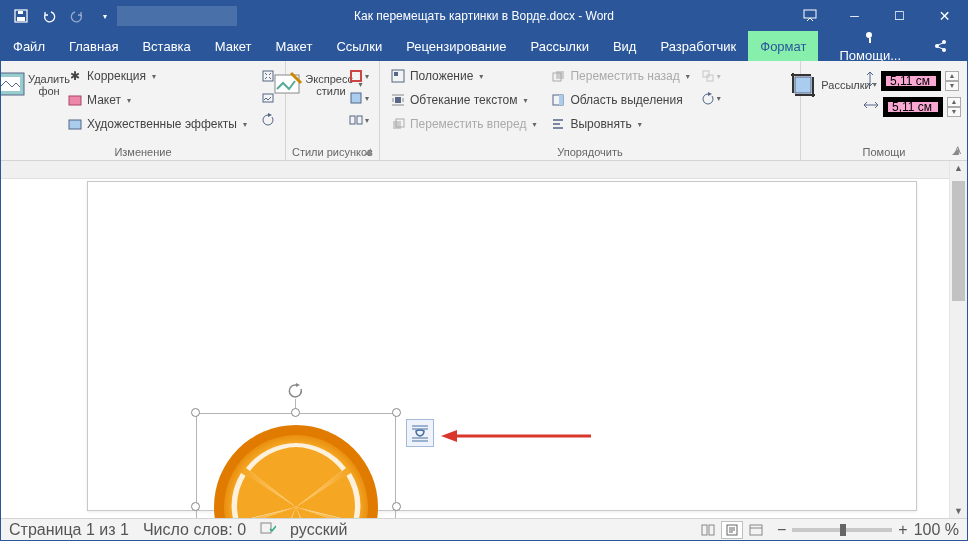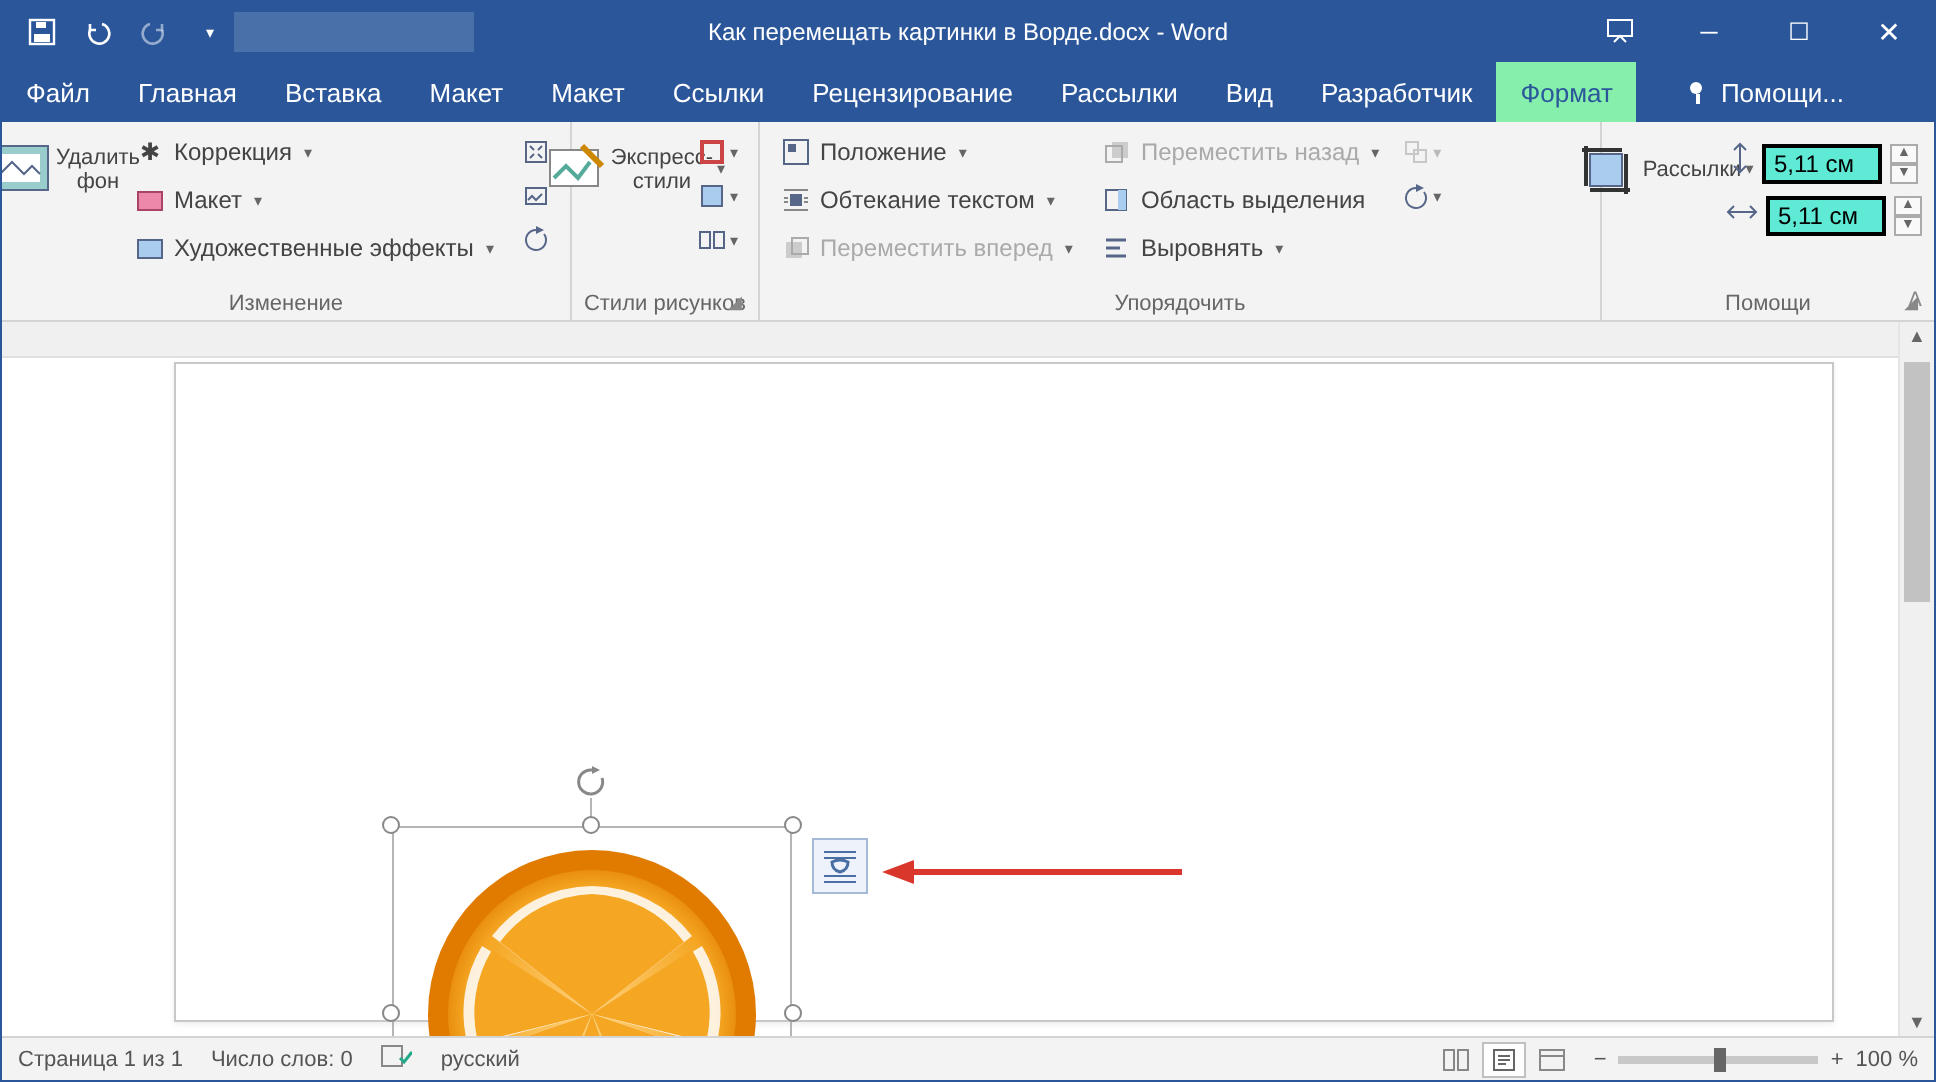--- a/index.html
+++ b/index.html
@@ -9,55 +9,55 @@
 .titlebar .qat span { width: 24px; height: 24px; display: inline-flex; align-items: center; justify-content: center; cursor: pointer; }
 .titlebar .title { position: absolute; left: 50%; transform: translateX(-50%); white-space: nowrap; }
 .titlebar .wincontrols { margin-left: auto; display: flex; }
 .titlebar .wincontrols span { width: 45px; height: 30px; display: inline-flex; align-items: center; justify-content: center; cursor: pointer; font-size: 12px; }
 .titlebar .wincontrols span:last-child { font-size: 14px; }
 .titlebar .userbox { width: 120px; height: 20px; background: rgba(255,255,255,0.15); margin-right: 10px; }
 .tabstrip { height: 30px; background: #2b579a; color: #fff; display: flex; align-items: stretch; font-size: 13px; }
 .tabstrip .tab { padding: 0 12px; display: inline-flex; align-items: center; cursor: pointer; }
 .tabstrip .tab.active { background: #86efac; color: #2b579a; }
 .tabstrip .helper { margin-left: auto; display: flex; align-items: center; gap: 8px; padding-right: 8px; }
-.tabstrip .helper > span { display: inline-flex; align-items: center; gap: 4px; padding: 0 24px; cursor: pointer; }
+.tabstrip .helper > span { display: inline-flex; align-items: center; gap: 4px; padding: 0 12px; cursor: pointer; flex-direction: column; }
 .ribbon { height: 100px; background: #f3f3f3; border-bottom: 1px solid #d4d4d4; display: flex; position: relative; }
 .group { border-right: 1px solid #d4d4d4; display: flex; flex-direction: column; padding: 4px 6px 2px; }
 .group-body { flex: 1; display: flex; align-items: flex-start; gap: 6px; }
 .group-label { text-align: center; font-size: 11px; color: #666; padding: 2px 0 0; position: relative; }
 .group-label .launcher { position: absolute; right: 2px; top: 2px; font-size: 9px; color: #888; cursor: pointer; }
 .bigbtn { display: flex; flex-direction: row; align-items: center; justify-content: center; width: 50px; gap: 2px; font-size: 11px; color: #444; cursor: pointer; text-align: center; line-height: 1.1; padding-top: 4px; }
 .bigbtn .ico { width: 32px; height: 32px; display: flex; align-items: center; justify-content: center; }
 .col { display: flex; flex-direction: column; gap: 2px; }
 .smallbtn { display: flex; align-items: center; gap: 4px; font-size: 12px; color: #444; height: 22px; padding: 0 4px; cursor: pointer; white-space: nowrap; }
 .smallbtn.disabled { color: #aaa; }
 .smallbtn .ico { width: 16px; height: 16px; display: inline-flex; align-items: center; justify-content: center; }
 .dd::after { content: "▾"; font-size: 8px; color: #666; margin-left: 2px; }
 .sizebox { display: flex; align-items: center; gap: 4px; }
-.sizebox input { width: 60px; height: 20px; border: 2px solid #000000; font-size: 12px; padding: 0 4px; background:#5eead4; }
+.sizebox input { width: 60px; height: 20px; border: 5px solid #000000; font-size: 12px; padding: 0 4px; background:#f9a8d4; }
 .sizebox .spin { width: 14px; display: flex; flex-direction: column; }
 .sizebox .spin span { height: 10px; border: 1px solid #ababab; font-size: 7px; text-align: center; line-height: 8px; color:#666; cursor:pointer; background:#f9f9f9;}
 .ribbon-collapse { position: absolute; right: 6px; bottom: 4px; font-size: 10px; color: #888; cursor: pointer; }
 .workspace { position: absolute; top: 160px; left: 0; right: 0; bottom: 22px; background: #fff; overflow: hidden; }
 .workspace .ruler-shade { position:absolute; top:0; left:0; right:18px; height:18px; background:#f0f0f0; border-bottom:1px solid #e0e0e0;}
 .workspace .vscroll { position: absolute; right: 0; top: 0; bottom: 0; width: 18px; background: #f0f0f0; border-left:1px solid #e5e5e5; }
 .workspace .vscroll .thumb { position:absolute; left:2px; right:2px; top:20px; height:120px; background:#c2c2c2; }
 .workspace .vscroll .arr { position:absolute; left:0; right:0; text-align:center; font-size:9px; color:#666; cursor:pointer;}
 .page { position: absolute; left: 86px; top: 20px; width: 830px; height: 330px; background: #fff; border: 1px solid #c8c8c8; box-shadow: 0 1px 3px rgba(0,0,0,0.08); }
 .selbox { position: absolute; left: 195px; top: 252px; width: 200px; height: 188px; }
 .selbox .frame { position:absolute; inset:0; border:1px solid #b5b5b5; }
 .handle { position: absolute; width: 9px; height: 9px; background: #fff; border: 1px solid #888; border-radius: 50%; }
 .h-nw{left:-5px;top:-5px} .h-n{left:50%;top:-5px;margin-left:-5px} .h-ne{right:-5px;top:-5px}
 .h-w{left:-5px;top:50%;margin-top:-5px} .h-e{right:-5px;top:50%;margin-top:-5px}
 .rot { position:absolute; left:50%; top:-30px; margin-left:-8px; color:#888; cursor:pointer;}
 .rot::before{content:"";position:absolute;left:7px;top:16px;width:1px;height:12px;background:#b5b5b5;}
 .layoutbtn { position:absolute; left:405px; top:258px; width:28px; height:28px; border:1px solid #a5b9d8; background:#eef3fb; cursor:pointer; display:flex; align-items:center; justify-content:center;}
 .arrow { position:absolute; left:440px; top:268px; }
 .arrow svg{display:block;}
-.statusbar { position: absolute; left: 0; right: 0; bottom: 0; height: 22px; background: #f3f3f3; border-top: 1px solid #d4d4d4; display: flex; align-items: center; font-size: 11px; color: #555; padding: 0 8px; gap: 14px; }
+.statusbar { position: absolute; left: 0; right: 0; bottom: 0; height: 22px; background: #f3f3f3; border-top: 1px solid #d4d4d4; display: flex; align-items: center; font-size: 16px; color: #555; padding: 0 8px; gap: 14px; }
 .statusbar .right { margin-left: auto; display: flex; align-items: center; gap: 10px; }
 .viewbtns { display:flex; gap:2px;}
 .viewbtns span { width:22px; height:18px; border:1px solid transparent; display:inline-flex; align-items:center; justify-content:center; cursor:pointer; color:#666;}
 .viewbtns span.active{border-color:#c0c0c0; background:#fff;}
 .zoom { display:flex; align-items:center; gap:6px;}
 .zoom .track{width:100px;height:4px;background:#c8c8c8;position:relative;}
 .zoom .track .thm{position:absolute;left:48px;top:-4px;width:6px;height:12px;background:#666;}
 .tinyico{width:22px;height:22px;display:inline-flex;align-items:center;justify-content:center;border:1px solid transparent;cursor:pointer;}
 .tinycol{display:flex;flex-direction:column;gap:0;}
 </style>

